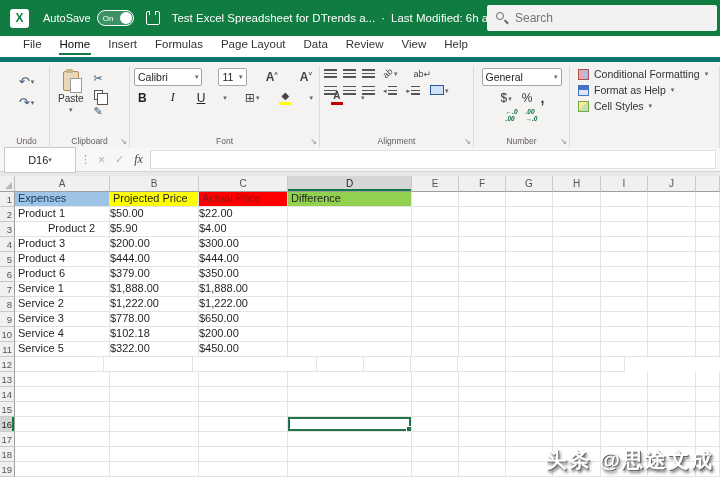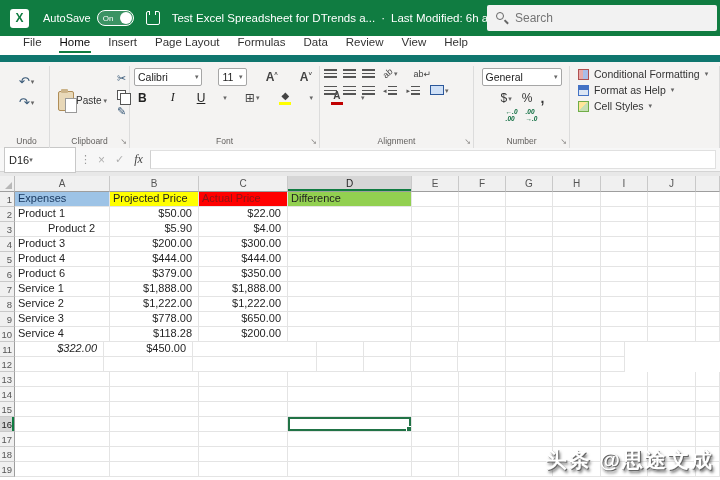--- a/index.html
+++ b/index.html
@@ -17,38 +17,38 @@
   .save-icon { width:14px; height:14px; border:1.5px solid #fff; border-radius:2px; margin:0 12px 0 12px; position:relative; }
   .save-icon::before { content:""; position:absolute; left:2px; top:-1px; width:5px; height:4px; background:#107C41; border-left:1.5px solid #fff; border-right:1.5px solid #fff; }
   .doc-title { font-size:11.5px; white-space:nowrap; display:flex; align-items:center; gap:6px; }
   .doc-title .chev { font-size:8px; }
   .search-box { position:absolute; right:3px; top:5px; width:230px; height:26px; background:#f2f2f2; border-radius:2px; display:flex; align-items:center; padding-left:28px; }
   .search-glyph { position:absolute; left:9px; top:7px; width:8px; height:8px; border:1.5px solid #666; border-radius:50%; }
   .search-glyph::after { content:""; position:absolute; left:7px; top:8px; width:5px; height:1.5px; background:#666; transform:rotate(45deg); }
   .search-box input { border:none; outline:none; background:transparent; font-size:12px; color:#444; width:180px; font-family:inherit; }
 
   
-  .tabbar { height:26px; background:#fff; display:flex; align-items:flex-end; padding-left:14px; gap:0; border-bottom:7px solid #0f766e; }
+  .tabbar { height:26px; background:#fff; display:flex; align-items:flex-end; padding-left:14px; gap:0; border-bottom:5px solid #0f766e; }
   .tab { font-size:11.5px; color:#333; padding:5px 9px 7px 9px; position:relative; cursor:default; }
   .tab.active { color:#0b0b0b; }
   .tab.active::after { content:""; position:absolute; left:8px; right:8px; bottom:2px; height:2px; background:#107C41; }
 
   
   .ribbon { height:86px; background:#f4f3f2; display:flex; align-items:stretch; padding:4px 0 0 4px; }
   .rgroup { position:relative; border-right:1px solid #dcdcdc; padding:2px 4px 15px 4px; display:flex; flex-direction:column; }
   .rgroup-label { position:absolute; bottom:2px; left:0; right:0; text-align:center; font-size:8.5px; color:#605e5c; }
   .launcher { position:absolute; bottom:2px; right:2px; font-size:8px; color:#8a8886; line-height:1; }
   .gbtn { color:#444; font-size:12px; line-height:1; display:inline-flex; align-items:center; gap:1px; padding:1px 2px; }
   .tiny-chev { font-size:7px; color:#666; }
 
   .g-undo { width:46px; align-items:center; justify-content:flex-start; gap:6px; padding-top:8px; }
   .g-undo .gbtn { font-size:13px; color:#3a5a78; }
 
   .g-clip { width:80px; flex-direction:row; gap:4px; }
-  .paste-btn { display:flex; flex-direction:row; align-items:center; font-size:10px; color:#333; padding:3px 4px; gap:2px; }
+  .paste-btn { display:flex; flex-direction:column; align-items:center; font-size:10px; color:#333; padding:3px 4px; gap:2px; }
   .clipboard-shape { width:16px; height:20px; border:1.5px solid #b08d57; border-radius:2px; background:#e8d8b8; position:relative; }
   .clipboard-shape::before { content:""; position:absolute; left:2px; top:-3px; width:7px; height:4px; background:#cbb389; border-radius:1px; }
   .clipboard-shape::after { content:""; position:absolute; right:-4px; bottom:-3px; width:10px; height:13px; background:#fff; border:1px solid #999; }
   .clip-col { display:flex; flex-direction:column; justify-content:flex-start; gap:4px; padding-top:4px; }
   .clip-col .gbtn { font-size:11px; color:#3a5a78; }
   .copy-shape { width:9px; height:10px; border:1.2px solid #555; background:#fff; position:relative; }
   .copy-shape::after { content:""; position:absolute; left:2px; top:2px; width:9px; height:10px; border:1.2px solid #555; background:#fff; }
 
   .g-font { width:190px; }
   .font-row { display:flex; align-items:center; gap:16px; margin-bottom:4px; }
@@ -81,41 +81,41 @@
 
   .g-styles { flex:1; padding-left:8px; }
   .style-row { display:flex; align-items:center; gap:5px; margin-bottom:4px; font-size:10.5px; color:#333; }
   .sq { width:11px; height:11px; border:1px solid #999; display:inline-block; }
   .sq-cf { background:linear-gradient(90deg,#e8aaaa 50%,#aabde8 50%); border-color:#b05050; }
   .sq-ft { background:linear-gradient(#4472c4 0 4px,#dce6f4 4px); border-color:#4472c4; }
   .sq-cs { background:linear-gradient(135deg,#ffe699 50%,#c6e0b4 50%); border-color:#70ad47; }
 
   
   .fbar { height:24px; background:#f7f7f7; border-bottom:1px solid #d4d4d4; display:flex; align-items:center; padding:2px 4px; gap:4px; }
-  .namebox { width:72px; height:19px; background:#fff; border:1px solid #c8c8c8; font-size:11px; color:#222; display:flex; align-items:center; justify-content:flex-start; padding:12px 4px; }
+  .namebox { width:72px; height:19px; background:#fff; border:1px solid #c8c8c8; font-size:11px; color:#222; display:flex; align-items:center; justify-content:center; padding:12px 4px; }
   .fbar .dots { color:#999; font-size:11px; }
   .fbar .fx-x { color:#b0b0b0; font-size:12px; padding:0 3px; }
   .fbar .fx-check { color:#b0b0b0; font-size:11px; padding:0 3px; }
   .fbar .fx { font-family:"Liberation Serif",serif; font-style:italic; font-size:12px; color:#444; padding:0 3px; }
   .formula-input { flex:1; height:19px; background:#fff; border:1px solid #e0e0e0; border-left:1px solid #d0d0d0; font-size:11px; padding:0 4px; font-family:inherit; outline:none; color:#222; }
   .gap-strip { height:4px; background:#e8e8e8; }
 
   
   .grid { position:relative; height:304px; overflow:hidden; background:#fff; }
   .grow { display:flex; height:15px; }
   .ghead { height:16px; }
   .corner { width:15px; height:16px; background:#f0f0f0; border-right:1px solid #bdbdbd; border-bottom:1px solid #9e9e9e; position:relative; }
   .corner::after { content:""; position:absolute; right:2px; bottom:2px; border-left:7px solid transparent; border-bottom:7px solid #b8b8b8; }
   .chdr { height:16px; background:#f0f0f0; border-right:1px solid #c9c9c9; border-bottom:1px solid #9e9e9e; font-size:10px; color:#555; display:flex; align-items:center; justify-content:center; }
   .chdr.hl { background:#d6d6d6; color:#222; box-shadow:inset 0 -2px 0 #107C41; }
   .rhdr { width:15px; background:#f0f0f0; border-right:1px solid #9e9e9e; border-bottom:1px solid #c9c9c9; font-size:9.5px; color:#555; display:flex; align-items:center; justify-content:flex-end; padding-right:2px; }
   .rhdr.hl { background:#d6d6d6; color:#222; box-shadow:inset -2px 0 0 #107C41; }
   .cell { border-right:1px solid #e4e4e4; border-bottom:1px solid #e4e4e4; font-size:11px; color:#1f1f1f; line-height:13px; overflow:hidden; white-space:nowrap; position:relative; }
   .cell.lbl { padding-left:3px; }
-  .cell.num { text-align:right; padding-right:6px; }
+  .cell.num { padding-right:6px; }
   .cell.selected { box-shadow:inset 0 0 0 2px #217346; z-index:2; }
   .handle { position:absolute; right:0; bottom:0; width:5px; height:5px; background:#217346; border-left:1px solid #fff; border-top:1px solid #fff; }
 
   
   .watermark { position:absolute; right:6px; top:446px; font-size:21px; font-weight:bold; color:#fff; letter-spacing:2px; text-shadow:1px 1px 0 #666, 2px 3px 3px rgba(0,0,0,.55); z-index:5; }
 </style>
 </head>
 <body>
 
 <div class="app">
@@ -137,22 +137,22 @@
     <div class="search-box">
       <span class="search-glyph"></span>
       <input placeholder="Search" style="">
     </div>
   </div>
 
   <div class="tabbar">
       <div class="tab">File</div>
       <div class="tab active">Home</div>
       <div class="tab">Insert</div>
+      <div class="tab">Formulas</div>
       <div class="tab">Page Layout</div>
-      <div class="tab">Formulas</div>
       <div class="tab">Data</div>
       <div class="tab">Review</div>
       <div class="tab">View</div>
       <div class="tab">Help</div>
     </div>
 
   <div class="ribbon">
 
     <div class="rgroup g-undo">
       <span class="gbtn">
@@ -453,34 +453,35 @@
         <div class="cell" style="width: 47px;"></div>
         <div class="cell" style="width: 47px;"></div>
         <div class="cell" style="width: 48px;"></div>
         <div class="cell" style="width: 47px;"></div>
         <div class="cell" style="width: 48px;"></div>
         <div class="cell" style="width: 24px;"></div>
       </div>
       <div class="grow">
         <div class="rhdr">10</div>
         <div class="cell lbl" style="width: 95px;">Service 4</div>
-        <div class="cell num" style="width: 89px;">$118.28</div>
+        <div class="cell num" style="width: 89px;">$102.18</div>
         <div class="cell num" style="width: 89px;">$200.00</div>
         <div class="cell" style="width: 124px;"></div>
         <div class="cell" style="width: 47px;"></div>
         <div class="cell" style="width: 47px;"></div>
         <div class="cell" style="width: 47px;"></div>
         <div class="cell" style="width: 48px;"></div>
         <div class="cell" style="width: 47px;"></div>
         <div class="cell" style="width: 48px;"></div>
         <div class="cell" style="width: 24px;"></div>
       </div>
       <div class="grow">
         <div class="rhdr">11</div>
-        <div class="cell num" style="width: 89px; font-style: italic;">$322.00</div>
+        <div class="cell lbl" style="width: 95px;">Service 5</div>
+        <div class="cell num" style="width: 89px;">$322.00</div>
         <div class="cell num" style="width: 89px;">$450.00</div>
         <div class="cell" style="width: 124px;"></div>
         <div class="cell" style="width: 47px;"></div>
         <div class="cell" style="width: 47px;"></div>
         <div class="cell" style="width: 47px;"></div>
         <div class="cell" style="width: 48px;"></div>
         <div class="cell" style="width: 47px;"></div>
         <div class="cell" style="width: 48px;"></div>
         <div class="cell" style="width: 24px;"></div>
       </div>

